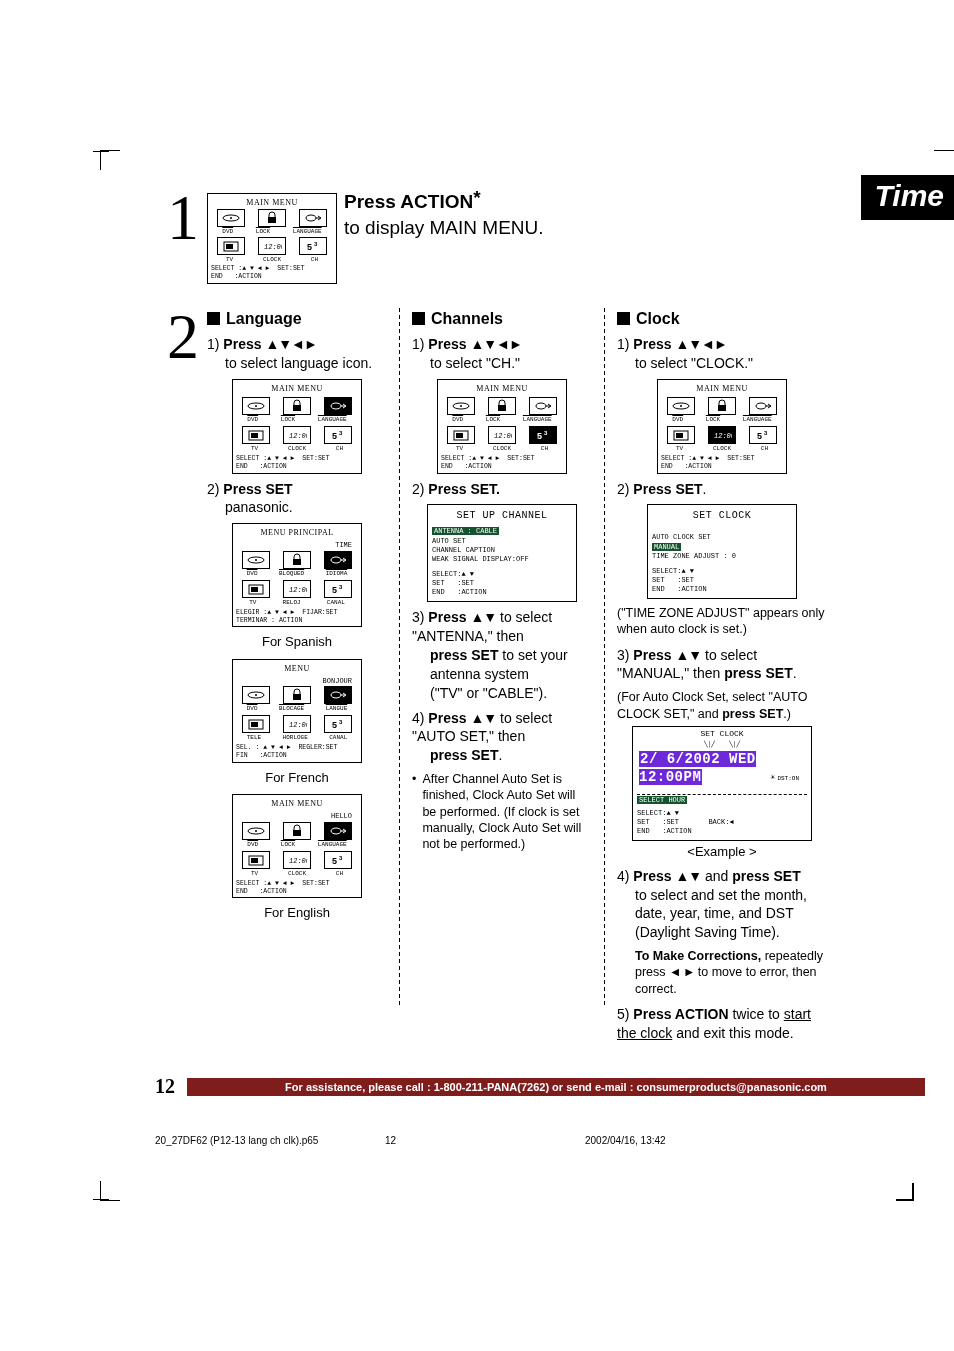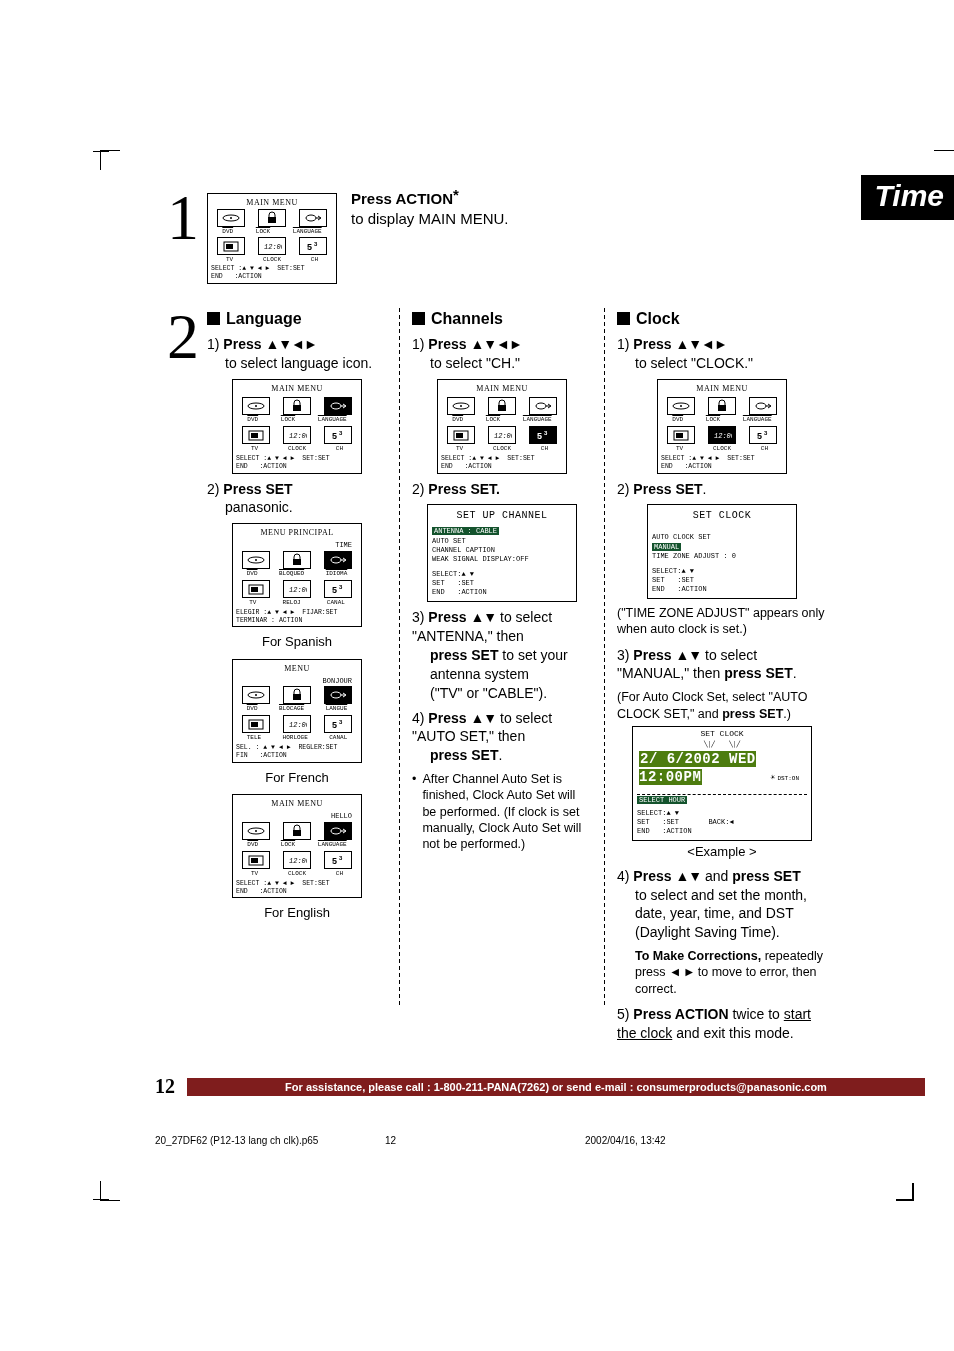--- a/index.html
+++ b/index.html
@@ -14,21 +14,21 @@
   .crop-br-inner::before{content:""; position:absolute; right:0; bottom:0; width:18px; height:2px; background:#000;}
   .crop-br-inner::after{content:""; position:absolute; right:0; bottom:0; width:2px; height:18px; background:#000;}
 
   .page { position: absolute; left: 155px; top: 175px; width: 770px; }
 
   .title-bar { background: #000; color: #fff; padding: 4px 14px 7px; font-size: 30px; font-weight: bold; font-style: italic; font-family: Arial, sans-serif; letter-spacing: 0.5px; }
   .title-right { position: absolute; top: 175px; right: 0; background: #000; color: #fff; padding: 4px 10px 7px 14px; font-size: 30px; font-weight: bold; font-style: italic; }
 
   .step1 { display: flex; align-items: flex-start; margin-top: 14px; }
   .big-num { font-size: 64px; font-weight: 400; font-family: "Times New Roman", serif; line-height: 0.9; width: 44px; text-align: right; }
-  .step1-text { margin-left: 14px; font-size: 15px; line-height: 1.35; }
+  .step1-text { margin-left: 7px; font-size: 19px; line-height: 1.35; }
 
   .step2 { display: flex; align-items: flex-start; margin-top: 18px; }
   .cols { display: flex; gap: 0; margin-left: 8px; flex: 1; }
   .col { width: 180px; font-size: 14px; line-height: 1.35; }
   .col.wide { width: 210px; }
   .vdash { width: 1px; margin: 0 12px; background-image: linear-gradient(#000 60%, transparent 0); background-size: 1px 7px; background-repeat: repeat-y; }
   .sec-head { display:flex; align-items:center; gap:6px; font-size:16px; font-weight:bold; margin-bottom:6px;}
   .blk { width:13px; height:13px; background:#000; display:inline-block; }
   .arrows { font-family: Arial; letter-spacing:-1px;}
   ol.plain { list-style:none; padding:0; margin:0;}
@@ -46,21 +46,21 @@
   .osd-foot { font-family:"Courier New",monospace; font-size:6.5px; line-height:1.2; white-space:pre; }
 
   .osd-list{border:1px solid #000; width:150px; margin:4px auto 6px; padding:4px; font-family:"Courier New",monospace; font-size:7px; line-height:1.3;}
   .osd-list .ttl{text-align:center; font-size:10px; margin-bottom:5px; letter-spacing:0.5px;}
   .hl{background:#14532d; color:#fff; padding:0 2px;}
   .osd-list .sp{height:6px;}
 
   .osd-clock{border:1px solid #000; width:180px; margin:4px auto 2px; padding:2px 4px 4px; font-family:"Courier New",monospace; font-size:7px; line-height:1.3;}
   .osd-clock .ttl{text-align:center; font-size:8px; margin-bottom:2px;}
   .osd-clock .datebox{font-size:14px; font-weight:bold; display:inline-block; padding:1px 2px; letter-spacing:0.5px;}
-  .osd-clock .datebox span{background:#4d7c0f;color:#fff; padding:0 1px;}
+  .osd-clock .datebox span{background:#6d28d9;color:#fff; padding:0 1px;}
   .osd-clock .barline{border-bottom:1px dashed #000; margin:2px 0 1px; height:1px;}
   .osd-clock .sun{text-align:right; font-size:6px; margin-top:-14px; margin-bottom:10px; padding-right:8px;}
   .osd-clock .sun::before{content:"☀"; font-size:8px; margin-right:2px;}
   .hello{font-family:"Courier New",monospace; font-size:7px; text-align:right; padding-right:6px;}
 
   .caption{font-size:13px; text-align:center; margin-bottom:8px;}
   .example{font-size:13px; text-align:center; margin:2px 0 6px;}
 
   .note{font-size:12.5px; line-height:1.3;}
 

